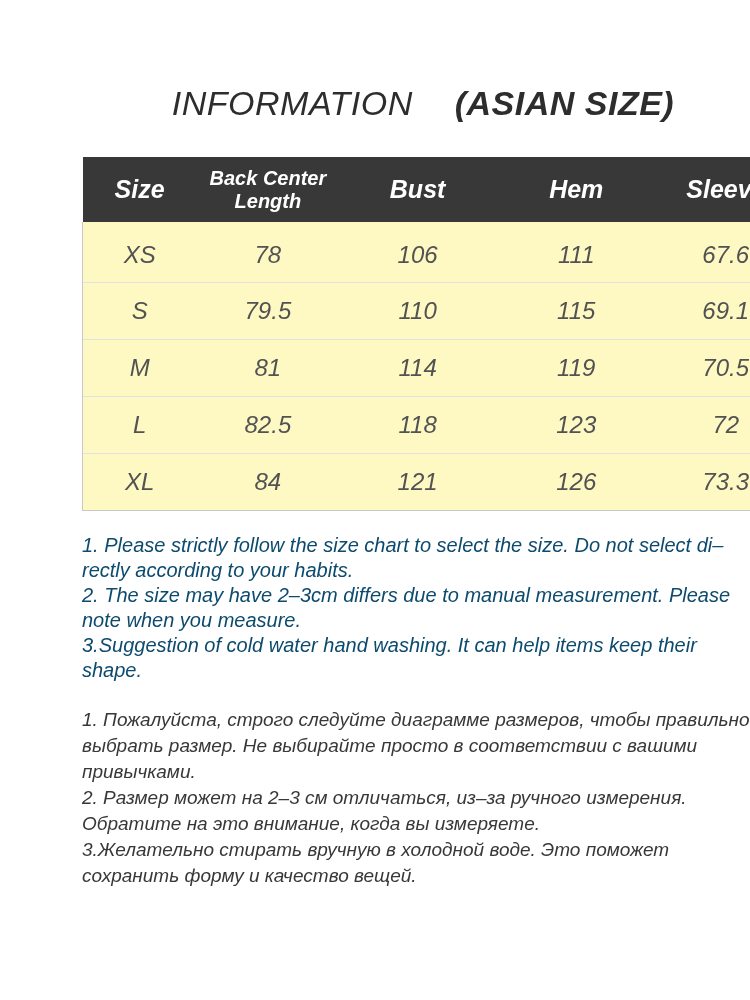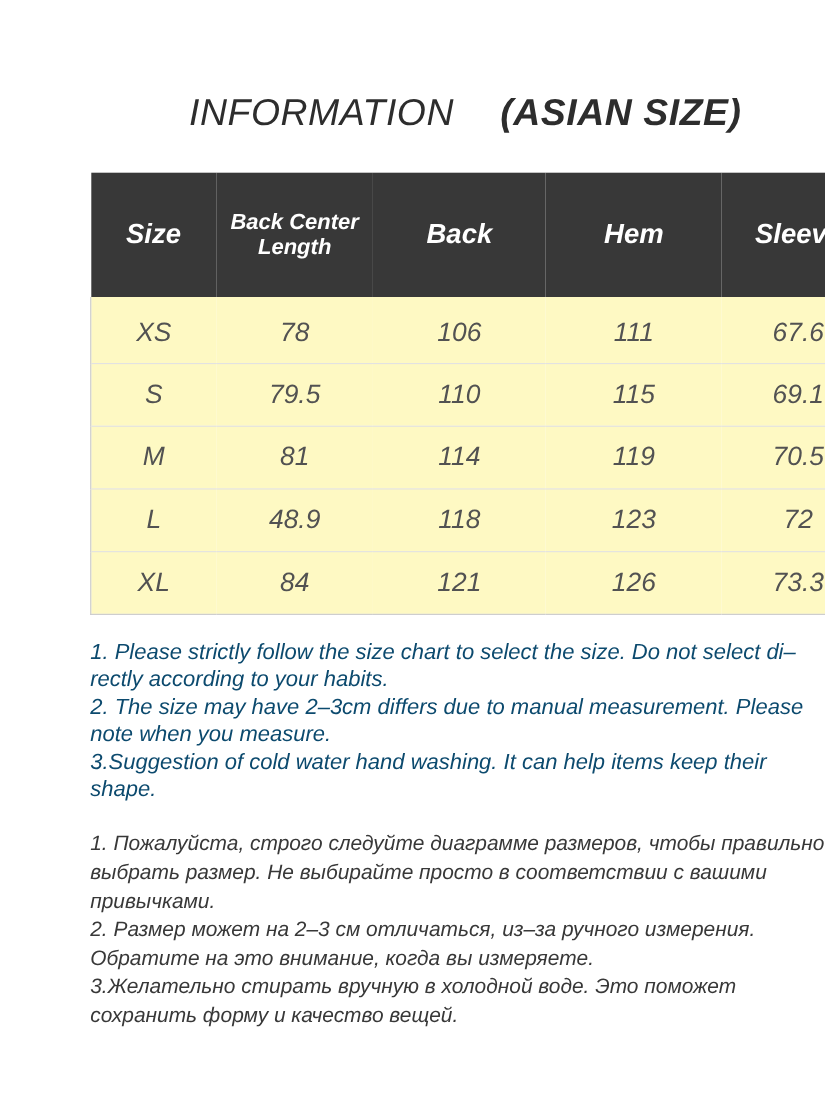--- a/index.html
+++ b/index.html
@@ -38,21 +38,21 @@
   }
   .col-size   { width: 16%; }
   .col-bcl    { width: 20%; }
   .col-bust   { width: 22%; }
   .col-hem    { width: 22.5%; }
   .col-sleeve { width: 19.5%; }
 
   table.size-table thead th {
     background: #383838;
     color: #ffffff;
-    height: 113px;
+    height: 65px;
     font-size: 25px;
     font-weight: 600;
     text-align: center;
     vertical-align: middle;
     white-space: pre-line;
   }
   table.size-table thead th.th-bcl {
     font-size: 20px;
     line-height: 1.15;
   }
@@ -118,21 +118,21 @@
         <col class="col-bcl">
         <col class="col-bust">
         <col class="col-hem">
         <col class="col-sleeve">
     </colgroup>
     <thead>
       <tr>
         <th>Size</th>
         <th class="th-bcl">Back Center
 Length</th>
-        <th>Back</th>
+        <th>Bust</th>
         <th>Hem</th>
         <th>Sleeve</th>
       </tr>
     </thead>
     <tbody>
       <tr>
         <td>XS</td>
         <td>78</td>
         <td>106</td>
         <td>111</td>
@@ -147,21 +147,21 @@
       </tr>
       <tr>
         <td>M</td>
         <td>81</td>
         <td>114</td>
         <td>119</td>
         <td>70.5</td>
       </tr>
       <tr>
         <td>L</td>
-        <td>48.9</td>
+        <td>82.5</td>
         <td>118</td>
         <td>123</td>
         <td>72</td>
       </tr>
       <tr>
         <td>XL</td>
         <td>84</td>
         <td>121</td>
         <td>126</td>
         <td>73.3</td>

